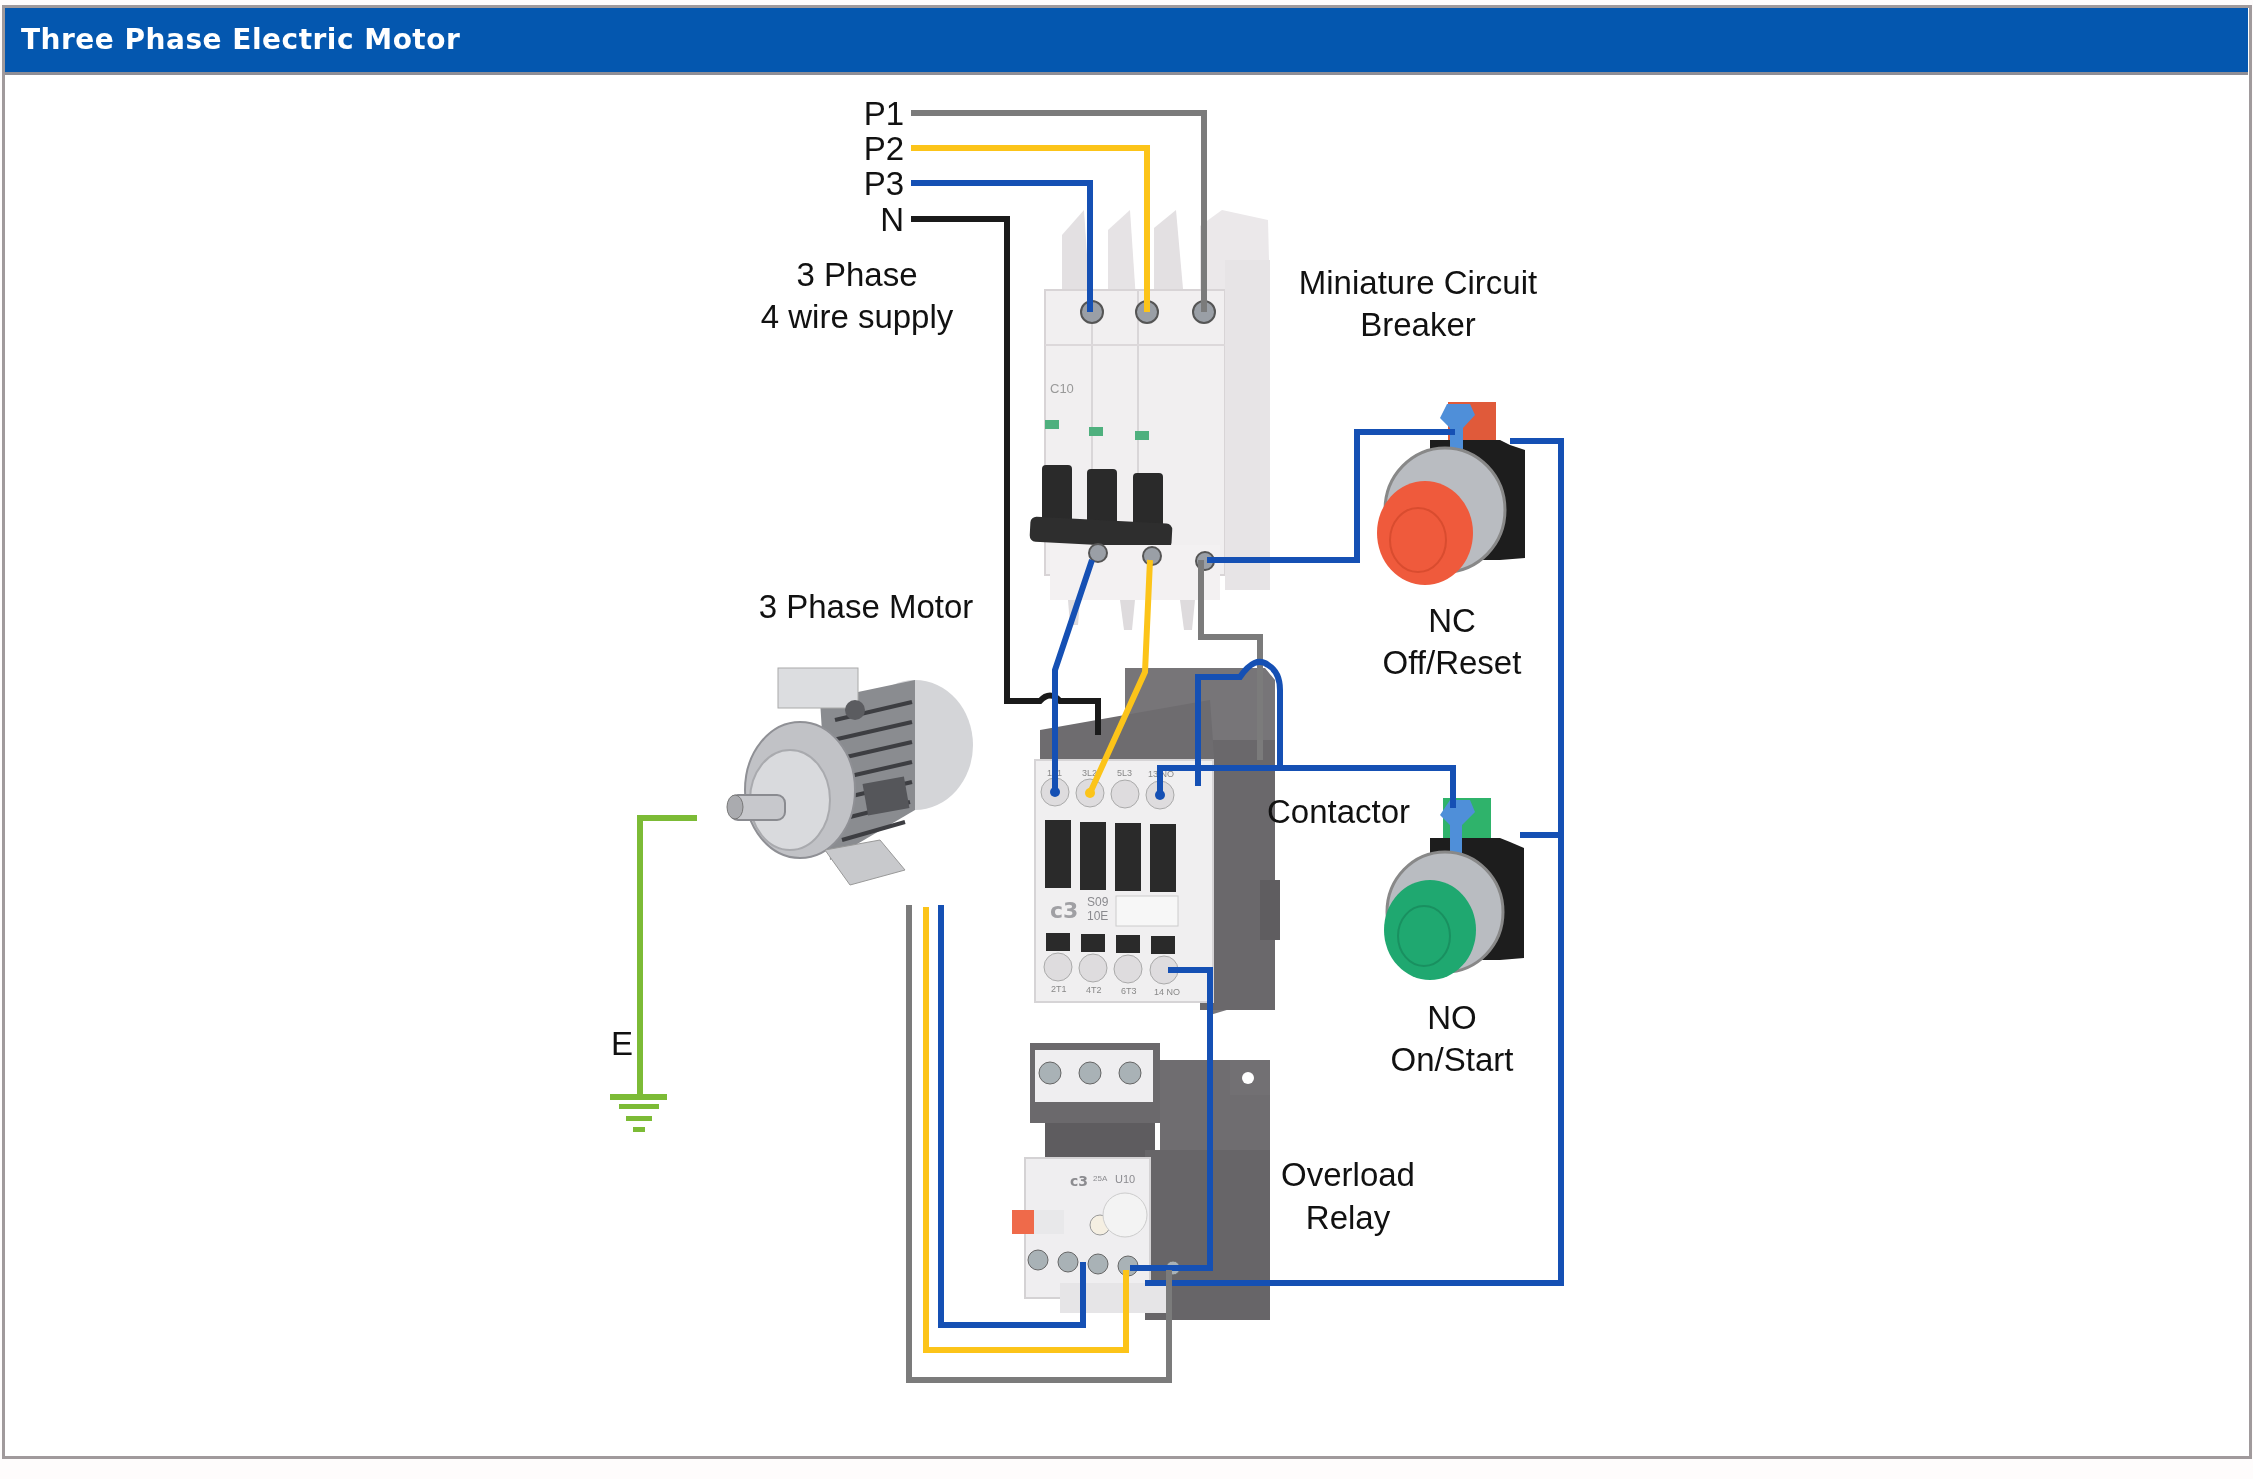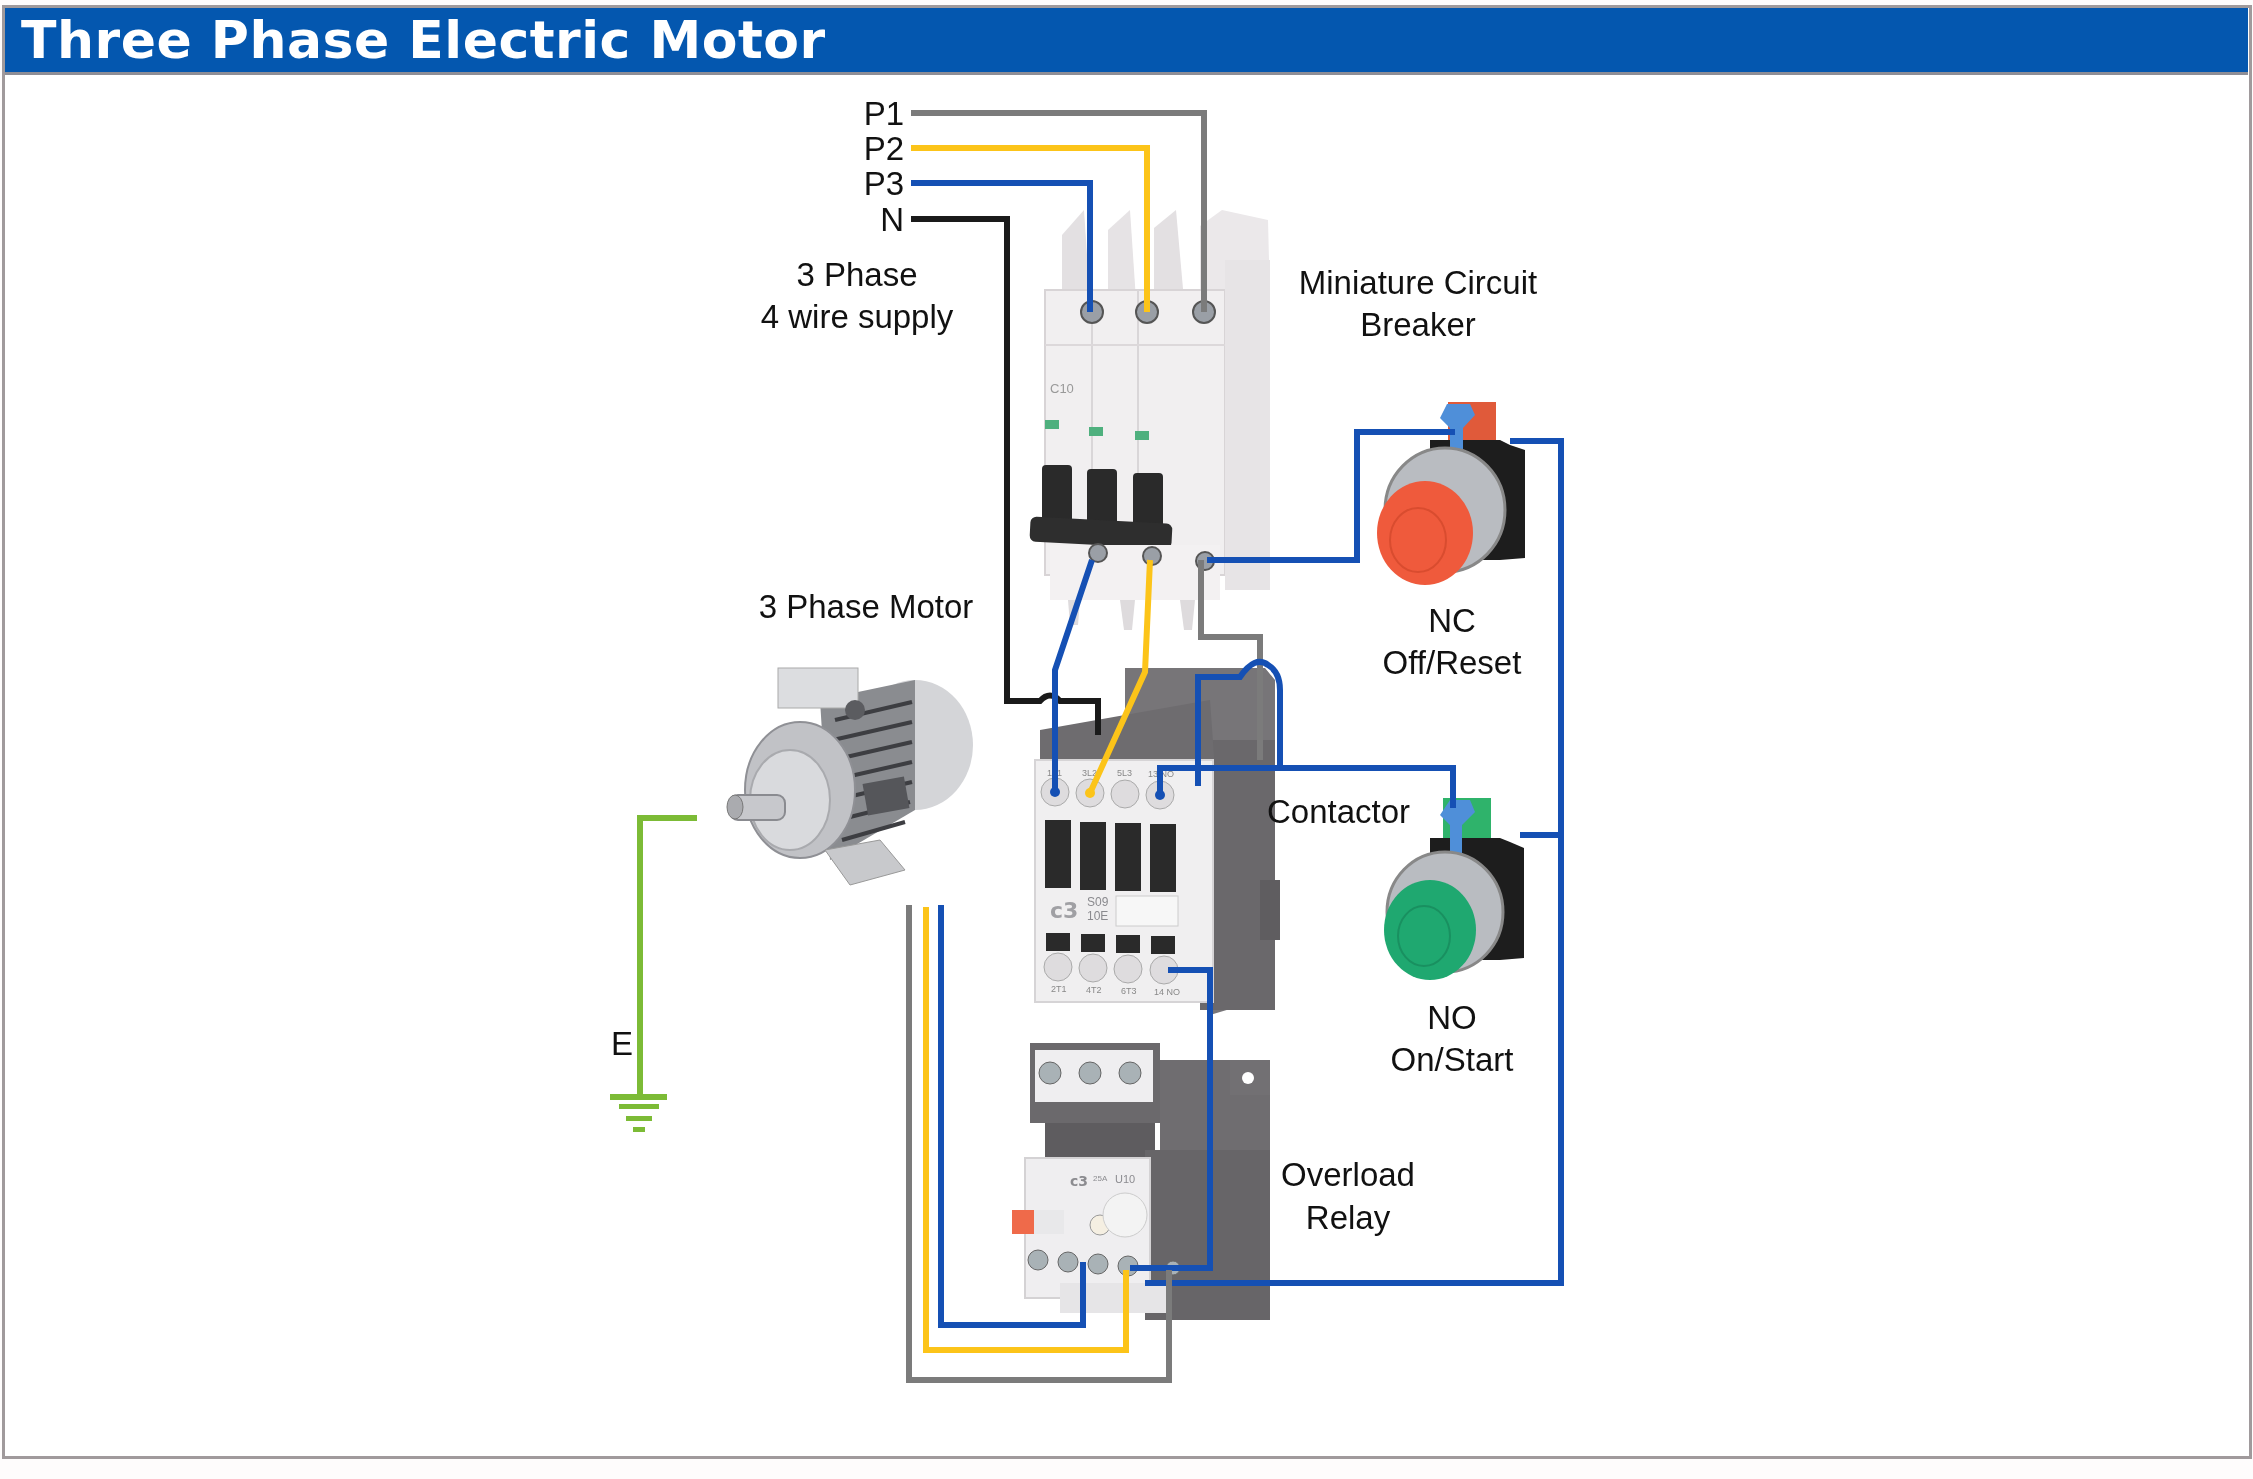--- a/index.html
+++ b/index.html
@@ -10,21 +10,21 @@
   #frame {
     position: absolute; left: 2px; top: 5px; width: 2244px; height: 1448px;
     border: 3px solid #a09a9c; background: #ffffff; box-sizing: content-box;
   }
   #header {
     position: absolute; left: 5px; top: 8px; width: 2243px; height: 64px;
     background: #0457af; border-bottom: 3px solid #8e8e96;
   }
   #header-title {
     position: absolute; left: 16px; top: 6px; color: #ffffff;
-    font-family: "DejaVu Sans", sans-serif; font-weight: bold; font-size: 52px; letter-spacing: 0.5px;
+    font-family: "DejaVu Sans", sans-serif; font-weight: bold; font-size: 28px; letter-spacing: 0.5px;
     line-height: 52px;
   }
   #diagram { position: absolute; left: 0; top: 0; }
   .lbl { font-family: "Liberation Sans", sans-serif; font-size: 33px; fill: #111; }
   .lbl-c { text-anchor: middle; }
   .lbl-r { text-anchor: end; }
 </style>
 </head>
 <body>
 

